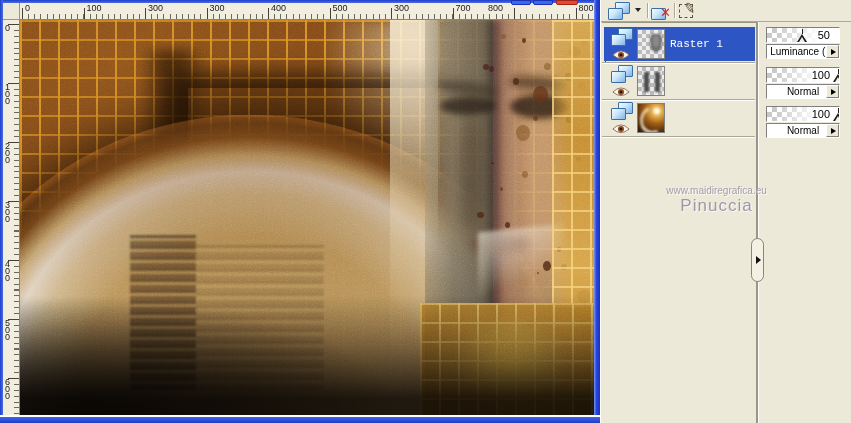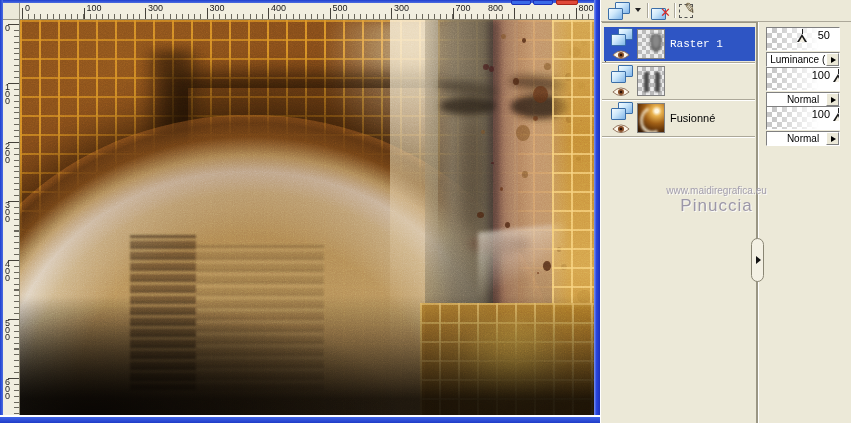--- a/index.html
+++ b/index.html
@@ -160,21 +160,21 @@
 
   #pal-divider { position:absolute; left:156px; top:22px; width:7px; height:401px; background:#ece9d8;
            border-left:1px solid #9a9684; box-shadow:inset 1px 0 0 #fff; }
   #splitter-pill { position:absolute; left:150px; top:238px; width:13px; height:44px; border-radius:7px;
            background:#f4f1e4; border:1px solid #8a8674; }
   #splitter-pill .arr { position:absolute; left:4px; top:17px; width:0; height:0;
            border-top:4px solid transparent; border-bottom:4px solid transparent; border-left:5px solid #111; }
 
   #ctl-panel { position:absolute; left:163px; top:22px; width:88px; height:401px; }
   .ctl-group { position:absolute; left:2px; width:86px; }
-  .opacity-bar { position:relative; width:74px; height:24px; border:1px solid; border-color:#808080 #fff #fff #808080;
+  .opacity-bar { position:relative; width:74px; height:16px; border:1px solid; border-color:#808080 #fff #fff #808080;
            background-color:#fff; overflow:hidden;
            background-image:linear-gradient(to right, rgba(255,255,255,0) 10%, #fff 72%),
                             linear-gradient(45deg,#c8c8c8 25%,transparent 25%,transparent 75%,#c8c8c8 75%),
                             linear-gradient(45deg,#c8c8c8 25%,transparent 25%,transparent 75%,#c8c8c8 75%);
            background-size:100% 100%,10px 10px,10px 10px; background-position:0 0,0 0,5px 5px;text-align:center; }
   .opacity-val { position:absolute; right:9px; top:1px; font-size:11px; color:#000; }
   .slider-handle { position:absolute; top:1px; width:11px; height:14px; transform:translateX(-6px); }
   .slider-handle .stem { position:absolute; left:5px; top:0; width:1px; height:5px; background:#222; }
   .slider-handle .tri { position:absolute; left:0; top:5px; width:0; height:0;
            border-left:5px solid transparent; border-right:5px solid transparent; border-bottom:8px solid #1a1a1a; }
@@ -397,21 +397,20 @@
       <div class="eye">
         <svg width="18" height="12" viewBox="0 0 20 12">
             <path d="M1 6 Q10 -3 19 6 Q10 14 1 6 Z" fill="#fdf6ea" stroke="#8a6a52"></path>
             <circle cx="10" cy="6" r="3.4" fill="#8a4f28"></circle>
             <circle cx="10" cy="6" r="1.5" fill="#2a1208"></circle>
           </svg>
       </div>
       <div class="thumb t3">
           <div class="arc"></div>
         </div>
-      <div class="lname">Fusionné</div>
     </div>
     <div class="rowsep" style="top:113px;"></div>
   </div>
 
   <div id="pal-divider"></div>
   <div id="splitter-pill">
       <div class="arr"></div>
     </div>
 
   <div id="ctl-panel">

